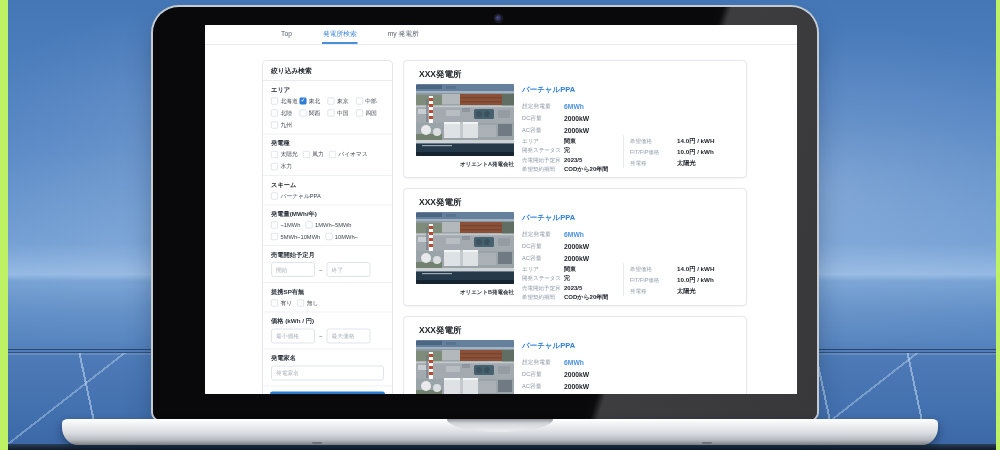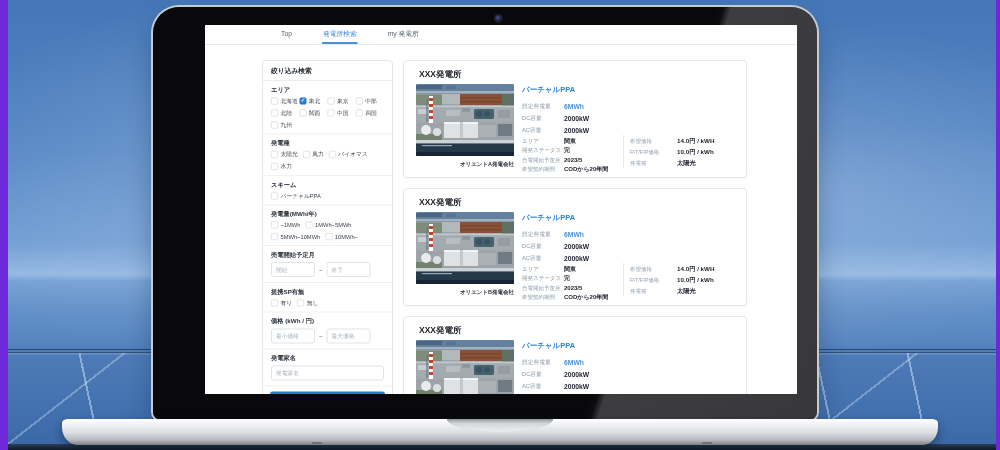--- a/index.html
+++ b/index.html
@@ -1,17 +1,17 @@
 <!DOCTYPE html>
 <html><head>
 <meta charset="utf-8">
 <style>
   * { margin:0; padding:0; box-sizing:border-box; }
   html,body { width:1000px; height:450px; background:#ffffff; font-family:"Liberation Sans", sans-serif; overflow:hidden; }
-  .page { position:relative; width:1000px; height:450px; background:#6d28d9; overflow:hidden; }
+  .page { position:relative; width:1000px; height:450px; background:#bef264; overflow:hidden; }
 
   
   .bg-photo { position:absolute; left:8px; right:4px; top:0; bottom:0;
     background:
       radial-gradient(ellipse 420px 190px at 24% 30%, rgba(255,255,255,.16), transparent 70%),
       radial-gradient(ellipse 520px 230px at 80% 42%, rgba(255,255,255,.20), transparent 72%),
       radial-gradient(ellipse 300px 140px at 10% 55%, rgba(255,255,255,.10), transparent 70%),
       linear-gradient(180deg,#4577b7 0%,#5283c2 28%,#6d9bd2 54%,#86aedd 59%,#90b6e2 61%,#719ed2 62.5%,#608ec7 69%,#5785bf 76%,#4e7bb7 79%,#4270ae 92%,#3a66a4 100%);
   }
   .bg-hline1 { position:absolute; left:8px; right:4px; top:349px; height:1px; background:rgba(26,46,76,.7); }

